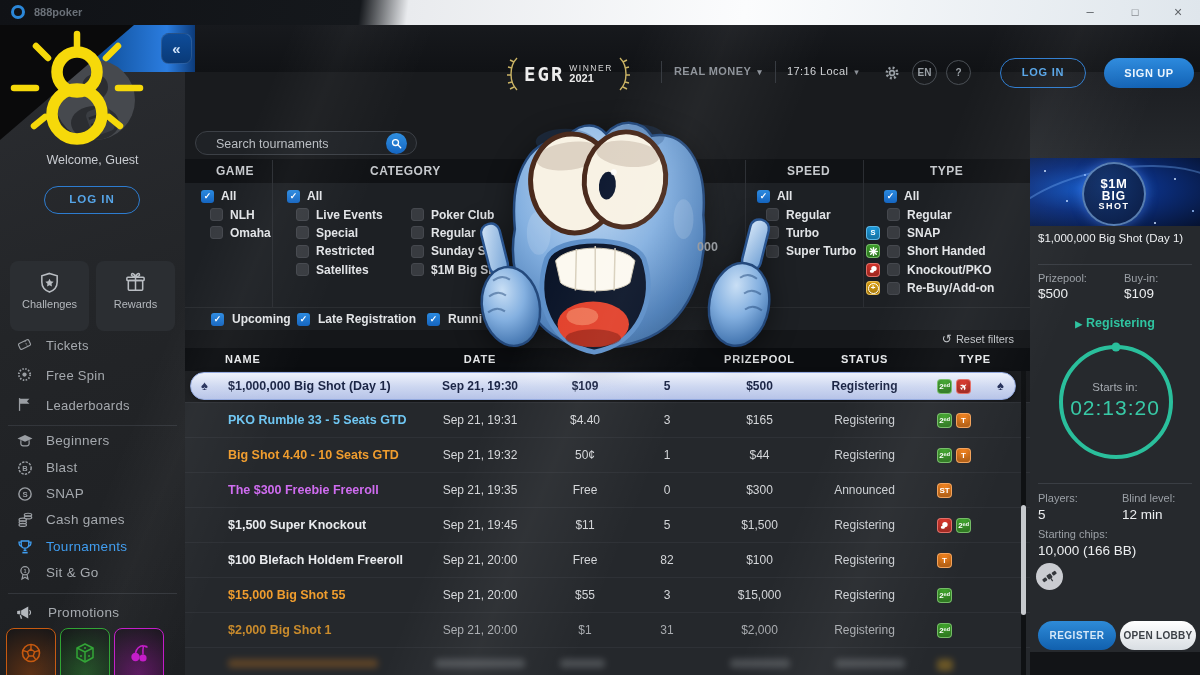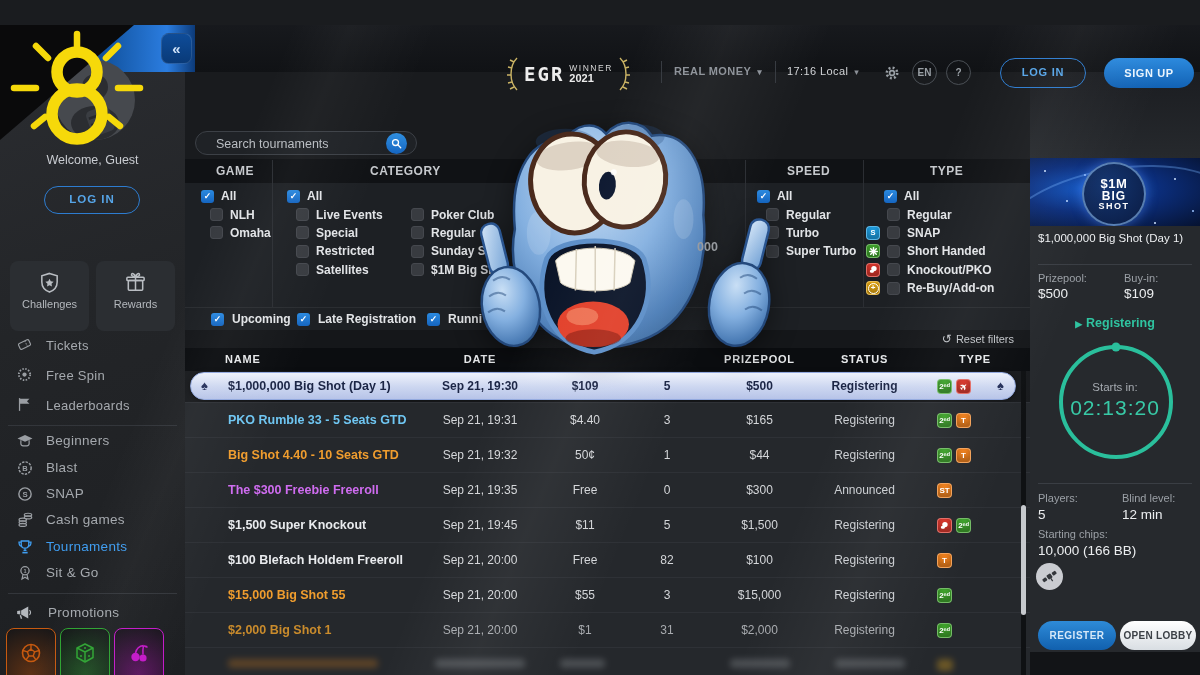--- a/index.html
+++ b/index.html
@@ -157,20 +157,27 @@
   .streaks{position:absolute;left:0;top:25px;width:1200px;height:650px;z-index:12;pointer-events:none;
     background:linear-gradient(112deg,transparent 20%,rgba(255,255,255,.035) 24%,transparent 30%),
                linear-gradient(112deg,transparent 44%,rgba(255,255,255,.05) 50%,transparent 57%),
                linear-gradient(112deg,transparent 68%,rgba(255,255,255,.045) 74%,transparent 81%);}
 </style>
 </head>
 <body>
 
 <div class="stage">
 
+  <div class="titlebar">
+    <div class="app-icon"></div>
+    <div class="app-title">888poker</div>
+    <div class="win-btn" style="left:1070px">–</div>
+    <div class="win-btn" style="left:1115px;font-size:11px">□</div>
+    <div class="win-btn" style="left:1158px;font-size:14px">×</div>
+  </div>
 
   <div class="navbar">
     <div class="nav-blue"></div>
     <div class="collapse-btn">«</div>
     <div class="egr">
       <svg width="13" height="36" viewBox="0 0 13 36">
         <g stroke="#cbb465" stroke-width="1.4" fill="none">
           <path d="M11,2 C3,10 3,26 11,34"></path>
           <path d="M8,6 l-4,-2 M6,12 l-4,-1 M5,19 l-4,0 M6,26 l-4,1 M8,31 l-4,2"></path>
         </g>

